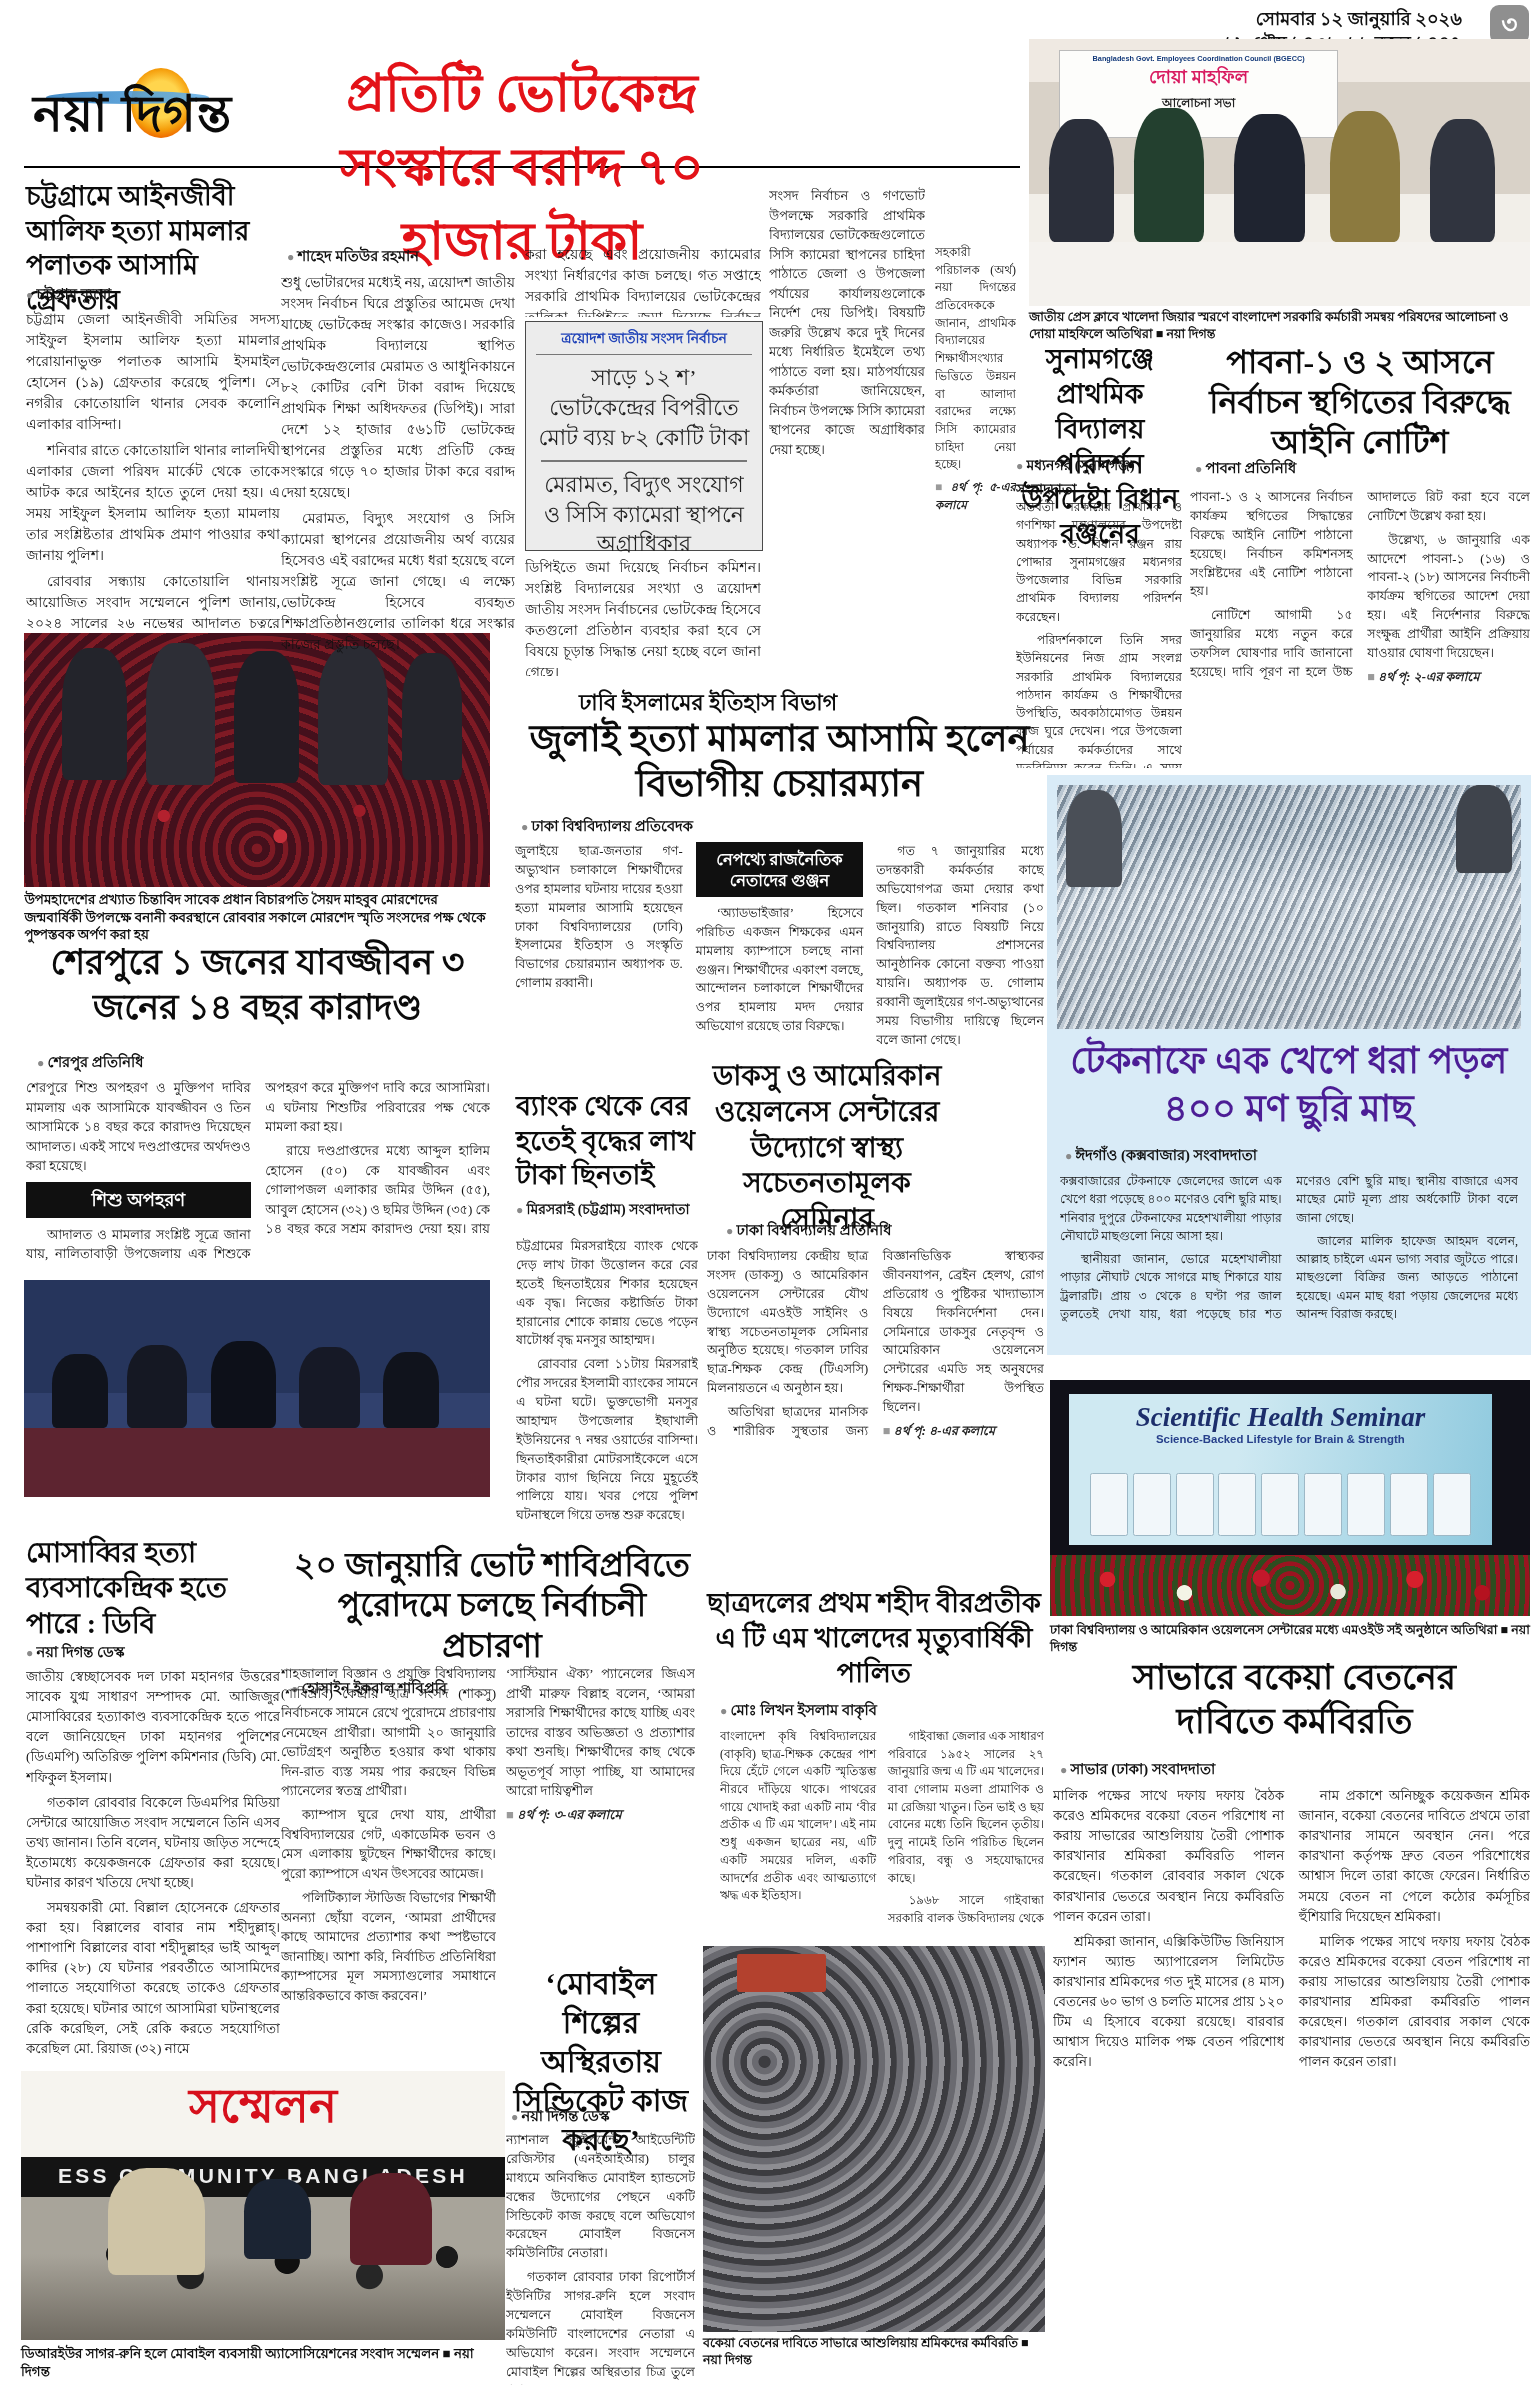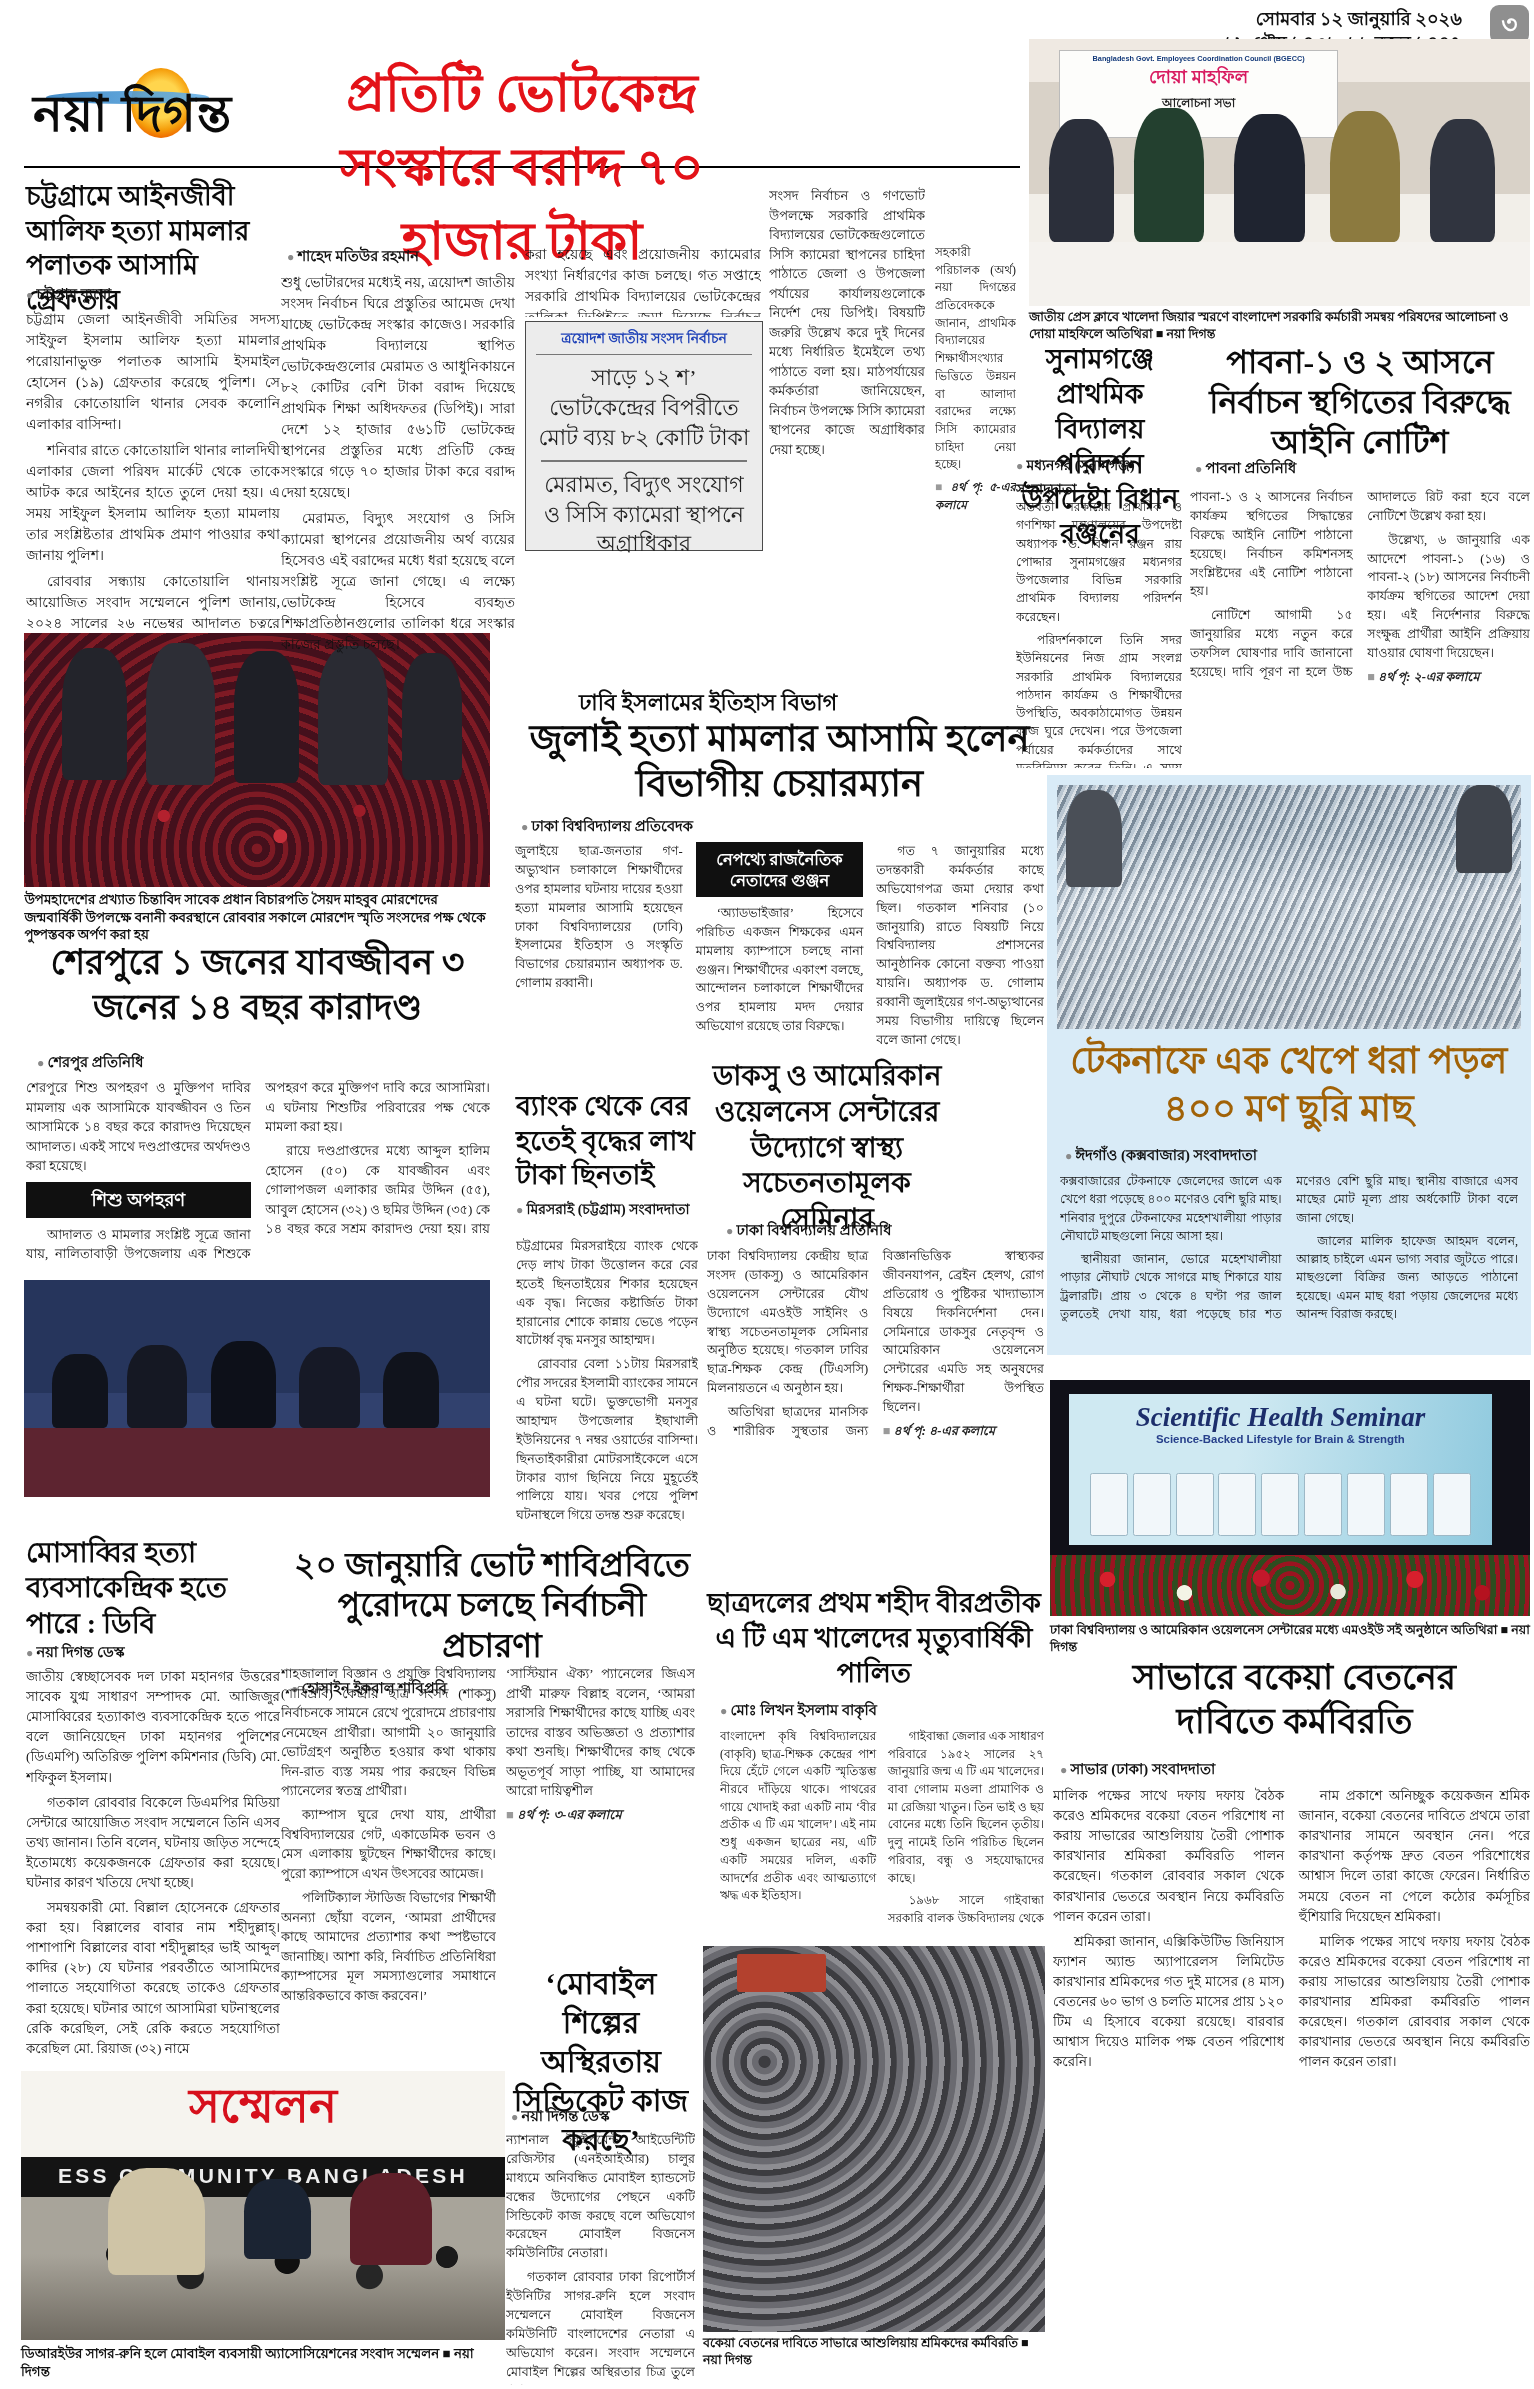--- a/index.html
+++ b/index.html
@@ -14,21 +14,21 @@
              background:linear-gradient(90deg,#2f7fc1,#6ab3e8);opacity:.9;}
   .logo-text{position:absolute;left:0;top:8.1px;font-weight:bold;font-size:50px;letter-spacing:0.8px;color:#0a0a0a;white-space:nowrap;}
   .dateline{left:1136px;top:6.5px;width:326px;text-align:right;font-size:18px;line-height:1.35;font-weight:bold;}
   .email{left:1136px;top:57px;width:326px;text-align:right;font-size:14px;color:#222;font-family:"Liberation Sans",sans-serif;}
   .page-badge{left:1490px;top:4.9px;width:39px;height:39px;background:#8f8f8f;border-radius:9px;
               color:#fff;font-size:25px;font-weight:bold;text-align:center;line-height:39px;}
   .header-rule{left:24.4px;top:166px;width:996px;height:2.4px;background:#000;}
   
   .h-red{color:#e31218;font-weight:bold;text-align:center;}
   .h-black{color:#0b0b0b;font-weight:bold;}
-  .h-blue{color:#a16207;font-weight:bold;text-align:center;}
+  .h-blue{color:#4c1d95;font-weight:bold;text-align:center;}
   .kicker{font-weight:bold;text-align:center;color:#0b0b0b;}
   .byline{font-weight:bold;font-size:14.7px;}
   .byline::before{content:"● ";color:#8a8a8a;font-size:12.2px;}
   .body{font-size:14px;line-height:1.5;text-align:justify;overflow:hidden;}
   .body p{margin:0 0 4.9px 0;text-indent:21px;}
   .body p:first-child{text-indent:0;}
   .cap{font-weight:bold;font-size:13.4px;line-height:1.32;}
   .jump{font-weight:bold;font-style:italic;color:#222;white-space:nowrap;}
   .jump::before{content:"■ ";color:#9a9a9a;font-style:normal;}
   .blackbox{background:#101010;color:#fff;font-weight:bold;text-align:center;
@@ -174,20 +174,23 @@
   </div>
   <div class="abs body" style="left:525px;top:244px;width:236px;height:73px;">
     <p>করা হয়েছে এবং প্রয়োজনীয় ক্যামেরার সংখ্যা নির্ধারণের কাজ চলছে। গত সপ্তাহে সরকারি প্রাথমিক বিদ্যালয়ের ভোটকেন্দ্রের তালিকা ডিপিইতে জমা দিয়েছে নির্বাচন কমিশন।</p>
   </div>
   <div class="abs infobox" style="left:525px;top:321px;width:238px;height:230px;">
     <div class="ib-title">ত্রয়োদশ জাতীয় সংসদ নির্বাচন</div>
     <div class="ib-line">সাড়ে ১২ শ’ ভোটকেন্দ্রের বিপরীতে মোট ব্যয় ৮২ কোটি টাকা</div>
     <div class="ib-sep"></div>
     <div class="ib-line">মেরামত, বিদ্যুৎ সংযোগ ও সিসি ক্যামেরা স্থাপনে অগ্রাধিকার</div>
   </div>
+  <div class="abs body" style="left:525px;top:557px;width:236px;height:119px;">
+    <p>ডিপিইতে জমা দিয়েছে নির্বাচন কমিশন। সংশ্লিষ্ট বিদ্যালয়ের সংখ্যা ও ত্রয়োদশ জাতীয় সংসদ নির্বাচনের ভোটকেন্দ্র হিসেবে কতগুলো প্রতিষ্ঠান ব্যবহার করা হবে সে বিষয়ে চূড়ান্ত সিদ্ধান্ত নেয়া হচ্ছে বলে জানা গেছে।</p>
+  </div>
   <div class="abs body" style="left:769px;top:186px;width:156px;height:490px;font-size:13px;">
     <p>সংসদ নির্বাচন ও গণভোট উপলক্ষে সরকারি প্রাথমিক বিদ্যালয়ের ভোটকেন্দ্রগুলোতে সিসি ক্যামেরা স্থাপনের চাহিদা পাঠাতে জেলা ও উপজেলা পর্যায়ের কার্যালয়গুলোকে নির্দেশ দেয় ডিপিই। বিষয়টি জরুরি উল্লেখ করে দুই দিনের মধ্যে নির্ধারিত ইমেইলে তথ্য পাঠাতে বলা হয়। মাঠপর্যায়ের কর্মকর্তারা জানিয়েছেন, নির্বাচন উপলক্ষে সিসি ক্যামেরা স্থাপনের কাজে অগ্রাধিকার দেয়া হচ্ছে।</p>
   </div>
   <div class="abs body" style="left:935px;top:244px;width:81px;height:525px;font-size:11.8px;">
     <p>সহকারী পরিচালক (অর্থ) নয়া দিগন্তের প্রতিবেদককে জানান, প্রাথমিক বিদ্যালয়ের শিক্ষার্থীসংখ্যার ভিত্তিতে উন্নয়ন বা আলাদা বরাদ্দের লক্ষ্যে সিসি ক্যামেরার চাহিদা নেয়া হচ্ছে।</p>
     <span class="jump" style="white-space:normal;">৪র্থ পৃ: ৫-এর কলামে</span>
   </div>
 
   <div class="abs kicker" style="left:537px;top:685px;width:342px;font-size:22px;">ঢাবি ইসলামের ইতিহাস বিভাগ</div>
   <div class="abs h-black" style="left:515px;top:716px;width:529px;font-size:37px;line-height:1.22;text-align:center;">জুলাই হত্যা মামলার আসামি হলেন বিভাগীয় চেয়ারম্যান</div>

